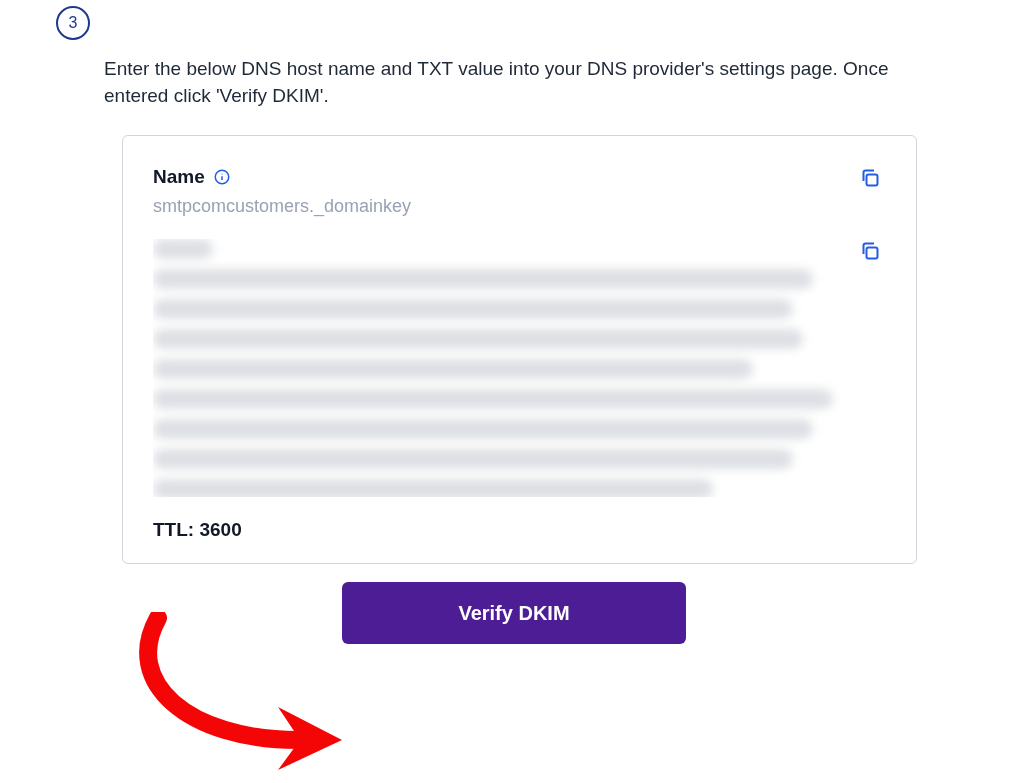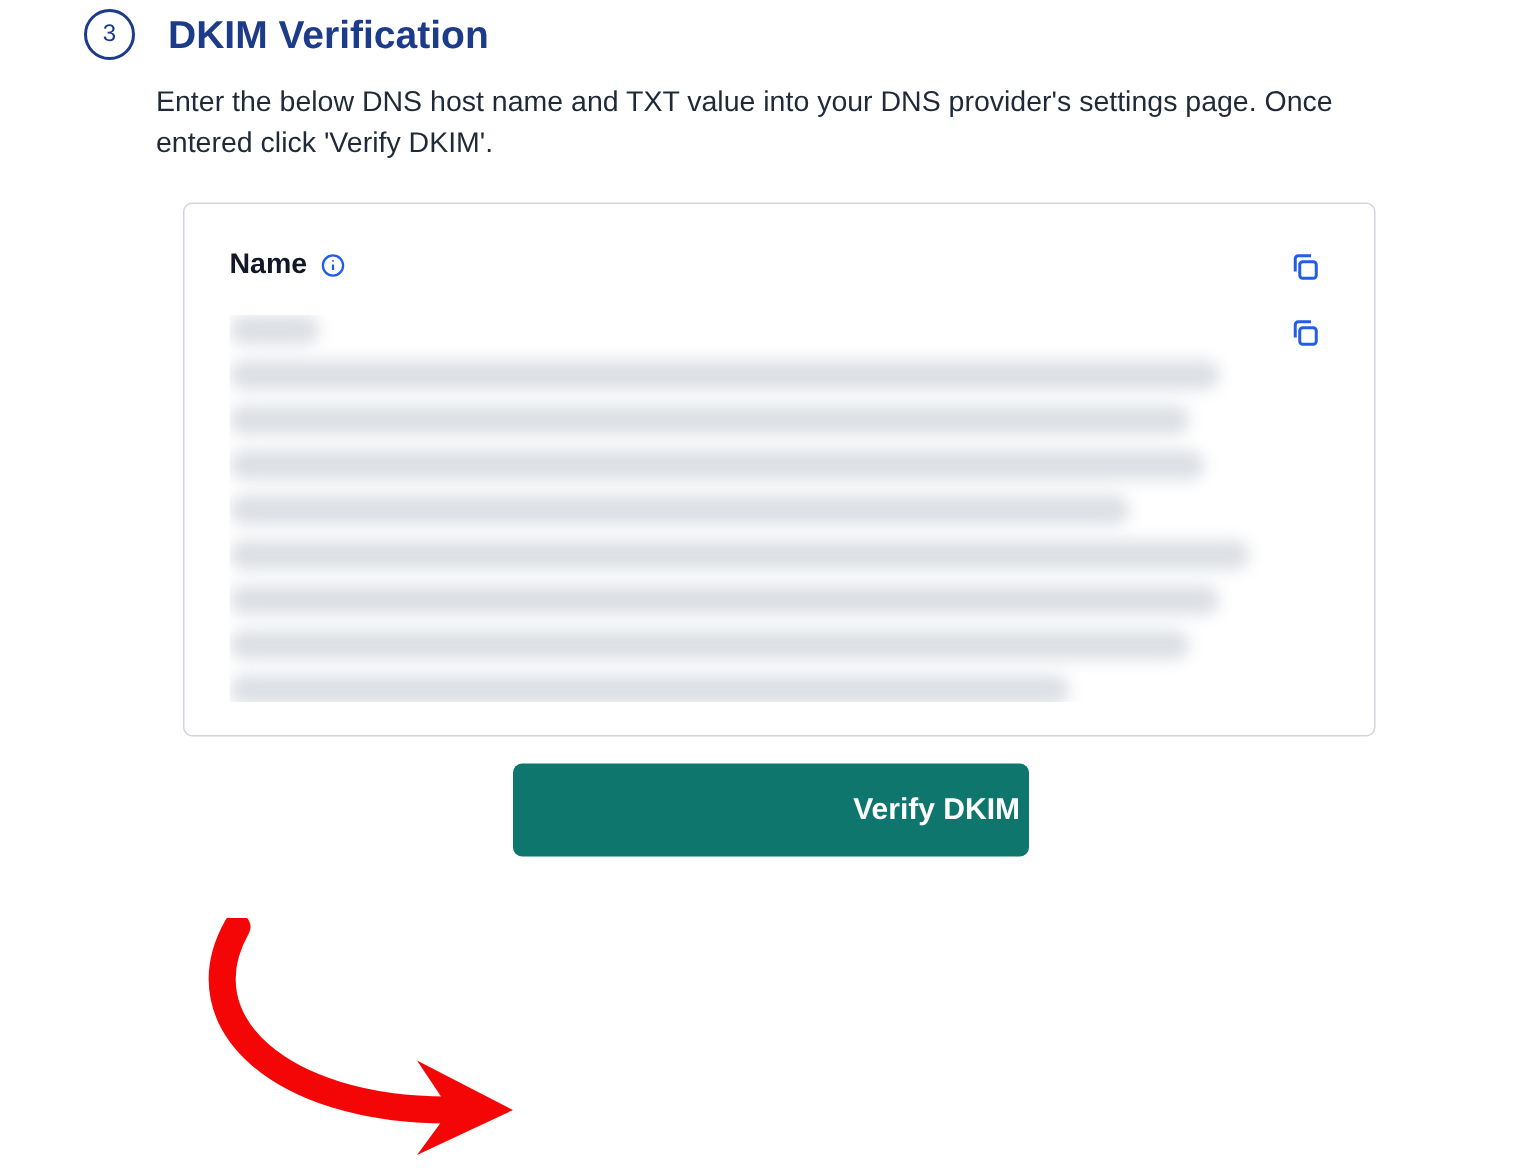--- a/index.html
+++ b/index.html
@@ -124,26 +124,25 @@
     color: #111827;
   }
   .ttl-label, .ttl-value { display:inline; }
   .verify-btn {
     display: block;
     margin: 18px 0 0 290px;
     width: 344px;
     height: 62px;
     border: none;
     border-radius: 6px;
-    background: #0f766e;
+    background: #4c1d95;
     color: #ffffff;
     font-size: 20px;
     font-weight: 700;
     cursor: pointer;
-    text-align: right;
   }
   
   .arrow-annot {
     position: absolute;
     left: 128px;
     top: 612px;
     width: 240px;
     height: 160px;
     pointer-events: none;
   }
@@ -151,21 +150,20 @@
 </style>
 </head>
 <body>
 
 <div class="page">
 
   <div class="step-header">
     <div class="step-circle">
       <span>3</span>
     </div>
-    <div class="step-title">DKIM Verification</div>
   </div>
 
   <p class="step-desc">Enter the below DNS host name and TXT value into your DNS provider's settings page. Once entered click 'Verify DKIM'.</p>
 
   <div class="record-card">
 
     <div class="field">
       <div class="field-head">
         <span class="field-label">Name</span>
         <span class="icon-info">
@@ -177,20 +175,21 @@
         </span>
       </div>
       <button class="copy-btn" aria-label="copy name">
         <span>
           <svg width="24" height="24" viewBox="0 0 24 24" fill="none" stroke="currentColor" stroke-width="2">
             <rect x="8.5" y="8.5" width="11" height="11" rx="2"></rect>
             <path d="M5.5 15 V6.5 A2 2 0 0 1 7.5 4.5 H16"></path>
           </svg>
         </span>
       </button>
+      <div class="field-value">smtpcomcustomers._domainkey</div>
     </div>
 
     <div class="field">
       <button class="copy-btn" aria-label="copy txt value">
         <span>
           <svg width="24" height="24" viewBox="0 0 24 24" fill="none" stroke="currentColor" stroke-width="2">
             <rect x="8.5" y="8.5" width="11" height="11" rx="2"></rect>
             <path d="M5.5 15 V6.5 A2 2 0 0 1 7.5 4.5 H16"></path>
           </svg>
         </span>
@@ -201,20 +200,25 @@
         <div class="blur-line" style="top:60px;  width:640px;"></div>
         <div class="blur-line" style="top:90px;  width:650px;"></div>
         <div class="blur-line" style="top:120px; width:600px;"></div>
         <div class="blur-line" style="top:150px; width:680px;"></div>
         <div class="blur-line" style="top:180px; width:660px;"></div>
         <div class="blur-line" style="top:210px; width:640px;"></div>
         <div class="blur-line" style="top:240px; width:560px;"></div>
       </div>
     </div>
 
+    <div class="ttl-row">
+      <span class="ttl-label">TTL:</span>
+      <span> </span>
+      <span class="ttl-value">3600</span>
+    </div>
 
   </div>
 
   <button class="verify-btn">Verify DKIM</button>
 
   <div class="arrow-annot">
     <svg width="240" height="160" viewBox="0 0 240 160">
       <path d="M30 6 C -6 70, 60 128, 170 128" fill="none" stroke="#f40606" stroke-width="18" stroke-linecap="round"></path>
       <path d="M150 95 L214 128 L150 158 L172 128 Z" fill="#f40606"></path>
     </svg>

